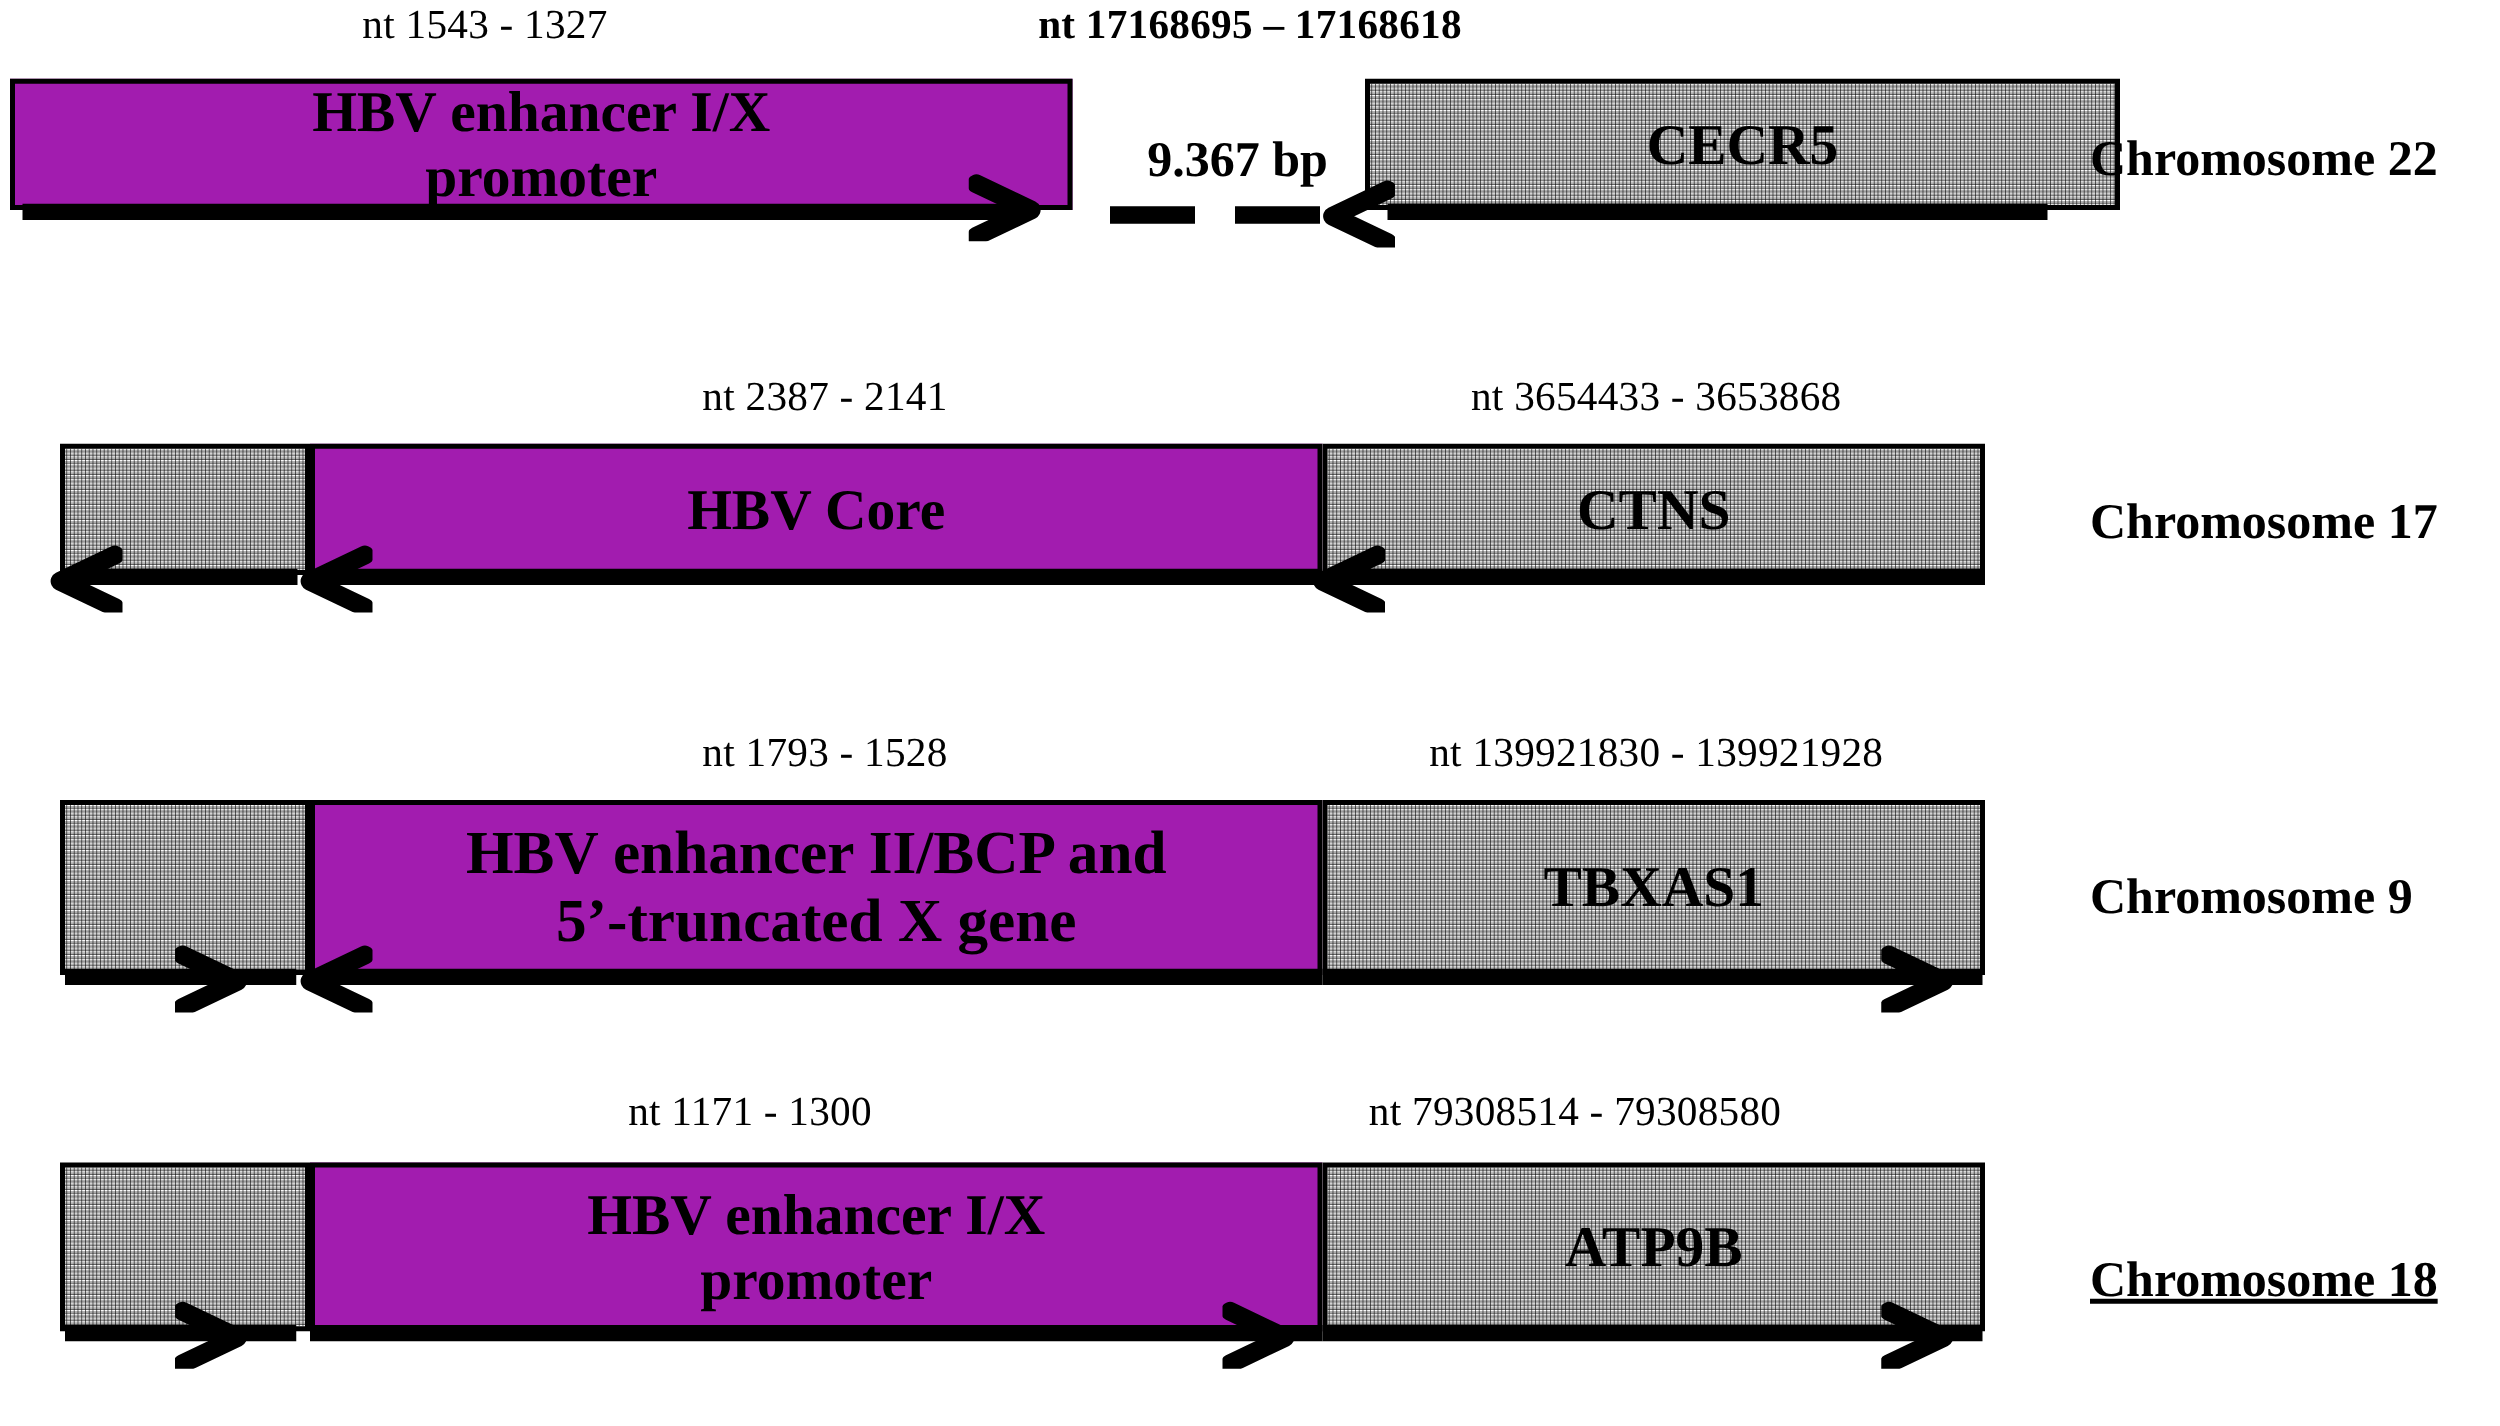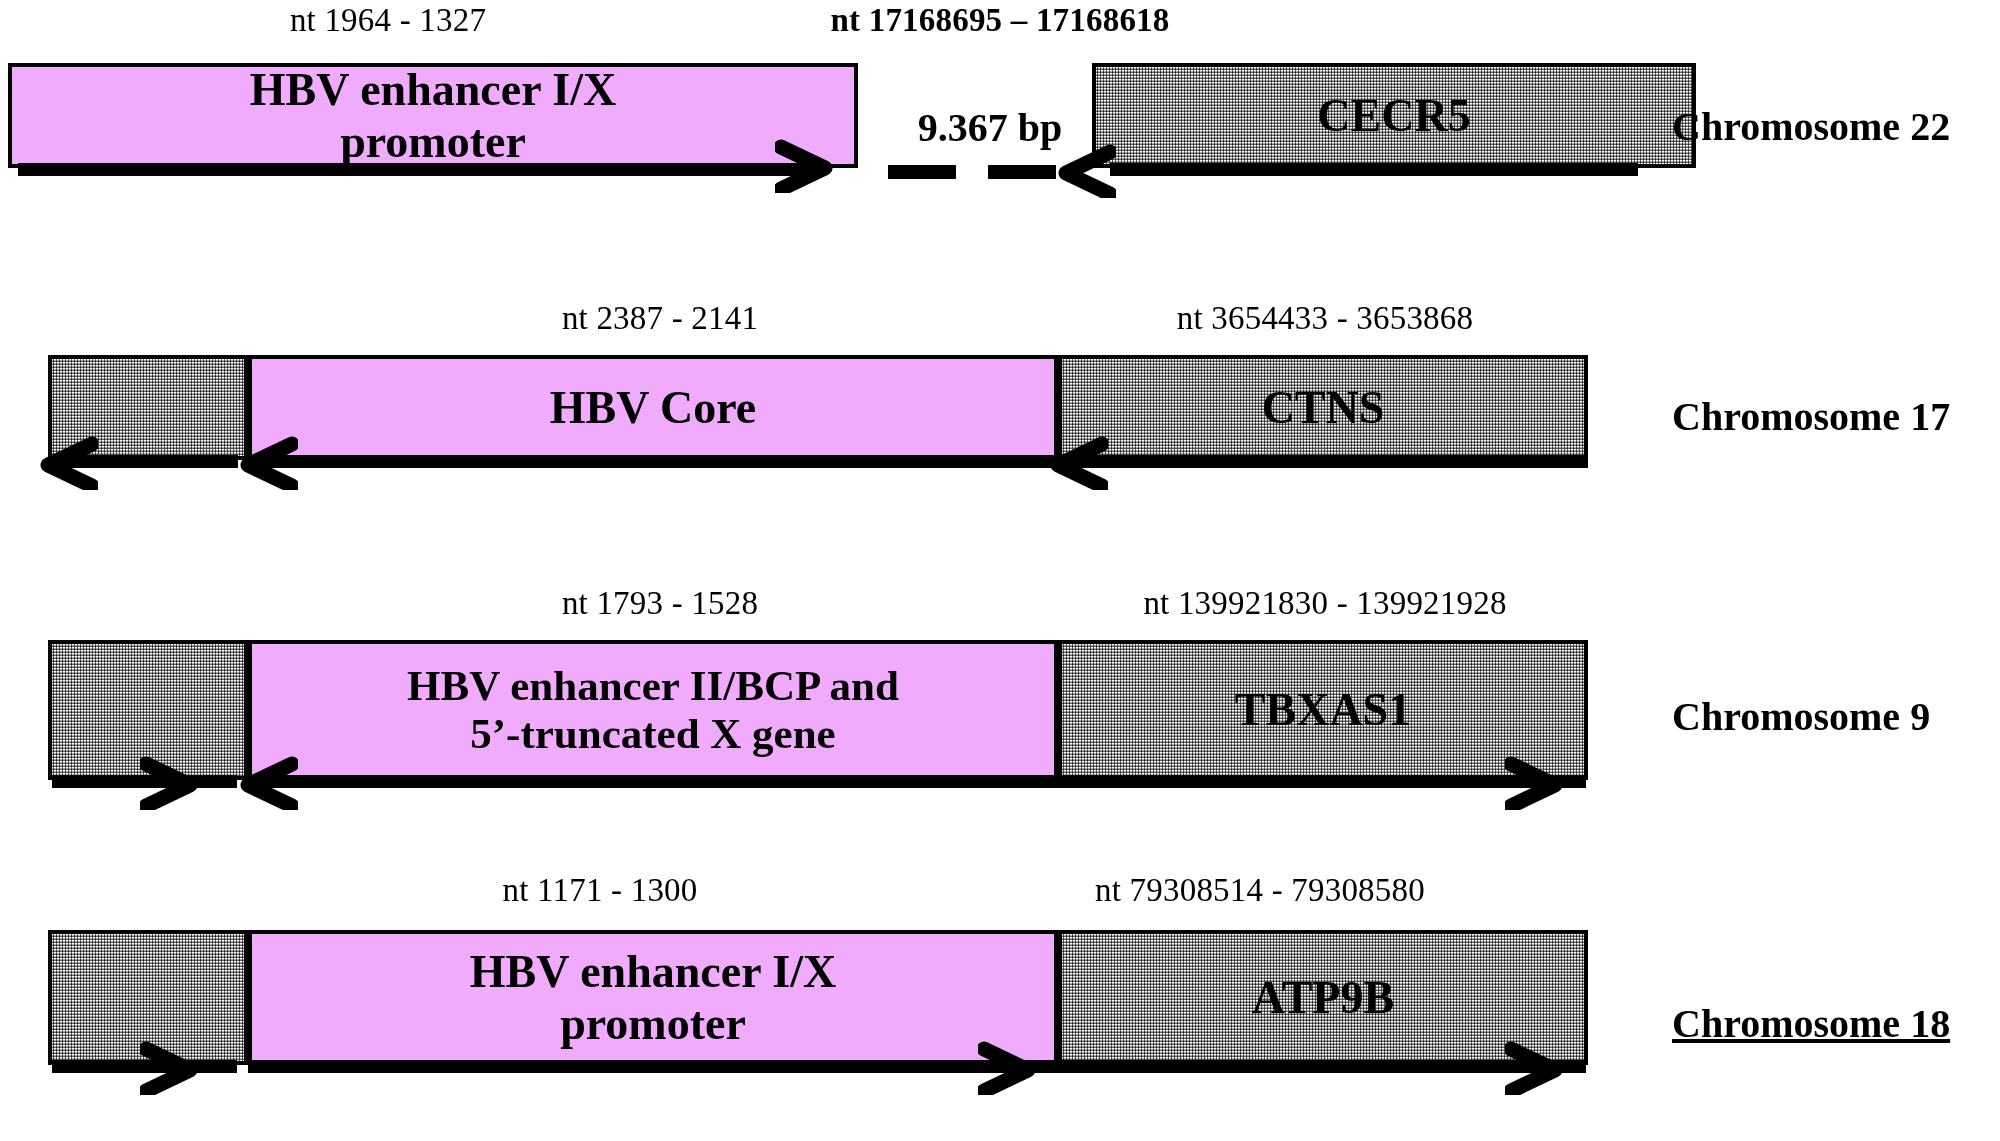--- a/index.html
+++ b/index.html
@@ -38,38 +38,38 @@
     letter-spacing: 0.2px;
     text-align: center;
     transform: translateX(-50%);
   }
 
   
   .seg {
     position: absolute;
     box-sizing: border-box;
     border: 4px solid #000;
-    background: #f0abfc;
+    background: #a21caf;
     display: flex;
     align-items: center;
     justify-content: center;
     text-align: center;
   }
   .seg.stipple {
     background-color: #ffffff;
     background-image:
       repeating-linear-gradient(0deg,   rgba(0,0,0,0.62) 0 1px, transparent 1px 3px),
       repeating-linear-gradient(90deg,  rgba(0,0,0,0.62) 0 1px, transparent 1px 3px),
       repeating-linear-gradient(0deg,   rgba(0,0,0,0.30) 1px 2px, transparent 2px 3px);
     background-size: 3px 3px, 3px 3px, 3px 3px;
     background-position: 0 0, 1px 1px, 0 0;
   }
   .seg-label {
     font-weight: bold;
-    font-size: 43px;
+    font-size: 49px;
     line-height: 1.12;
     padding: 0 6px;
     white-space: pre-line;
   }
   .seg-label.big {
     font-size: 46px;
   }
 
   
   .axis-line {
@@ -108,21 +108,21 @@
     white-space: nowrap;
   }
 </style>
 </head>
 <body>
 
 <div id="stage">
 
   <div class="row">
 
-    <div class="nt-label" style="left:388px; top:2px;">nt 1964 - 1327</div>
+    <div class="nt-label" style="left:388px; top:2px;">nt 1543 - 1327</div>
 
     <div class="nt-label" style="left:1000px; top:2px;font-weight:bold;">nt 17168695 – 17168618</div>
 
     <div class="seg" style="left:8px; top:63px; width:850px; height:105px;">
       <div class="seg-label big">HBV enhancer I/X
 promoter</div>
     </div>
     <div class="axis-line" style="left:18px; top:163px; width:800px;"></div>
     <div class="arrow-head" style="left:775px; top:135px;">
       <svg viewBox="0 0 58 58" xmlns="http://www.w3.org/2000/svg">

